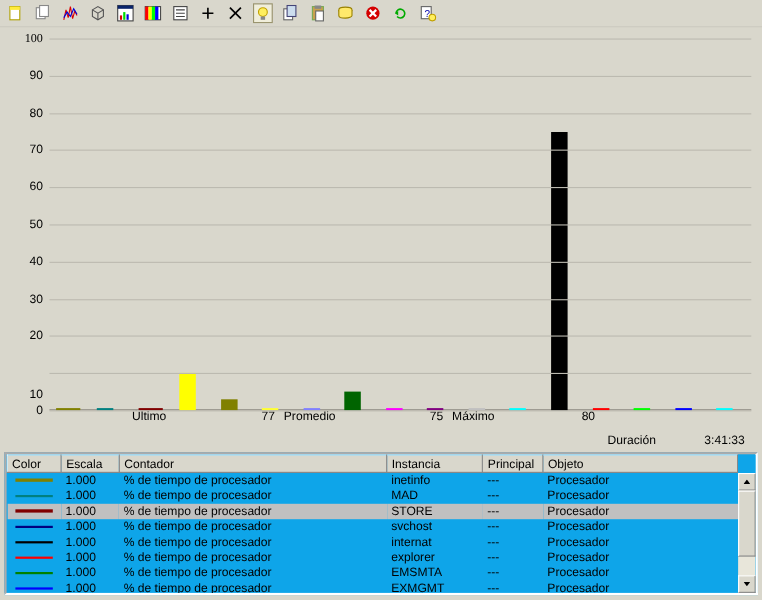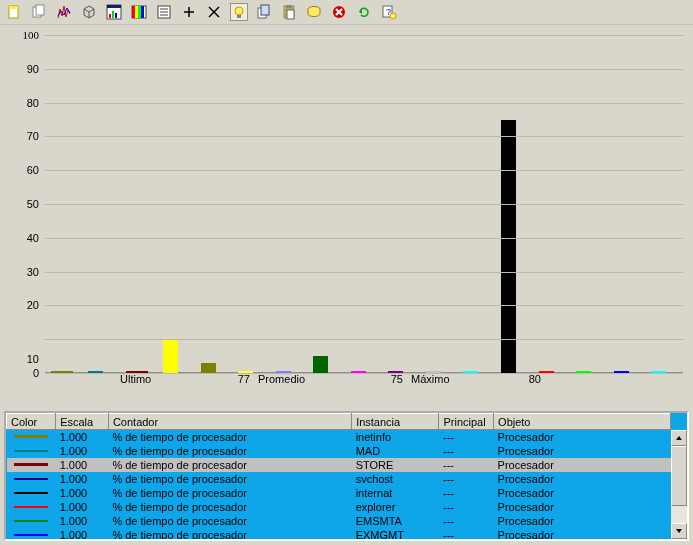--- a/index.html
+++ b/index.html
@@ -303,20 +303,24 @@
     </div>
     <div class="stat-pair" style="flex:0 0 145px">
       <span class="stat-label">Promedio</span>
       <span class="stat-value">75</span>
     </div>
     <div class="stat-pair" style="flex:0 0 130px">
       <span class="stat-label">Máximo</span>
       <span class="stat-value">80</span>
     </div>
   </div>
+  <div class="stats-line2">
+    <span class="stat-label">Duración</span>
+    <span class="stat-value">3:41:33</span>
+  </div>
 </div>
 
 <div class="table-area">
   <div class="table-scroll">
     <table class="grid">
       <thead>
           <tr id="thead-row">
             <th style="width: 50px;">Color</th>
             <th style="width: 54px;">Escala</th>
             <th style="width: 255px;">Contador</th>

